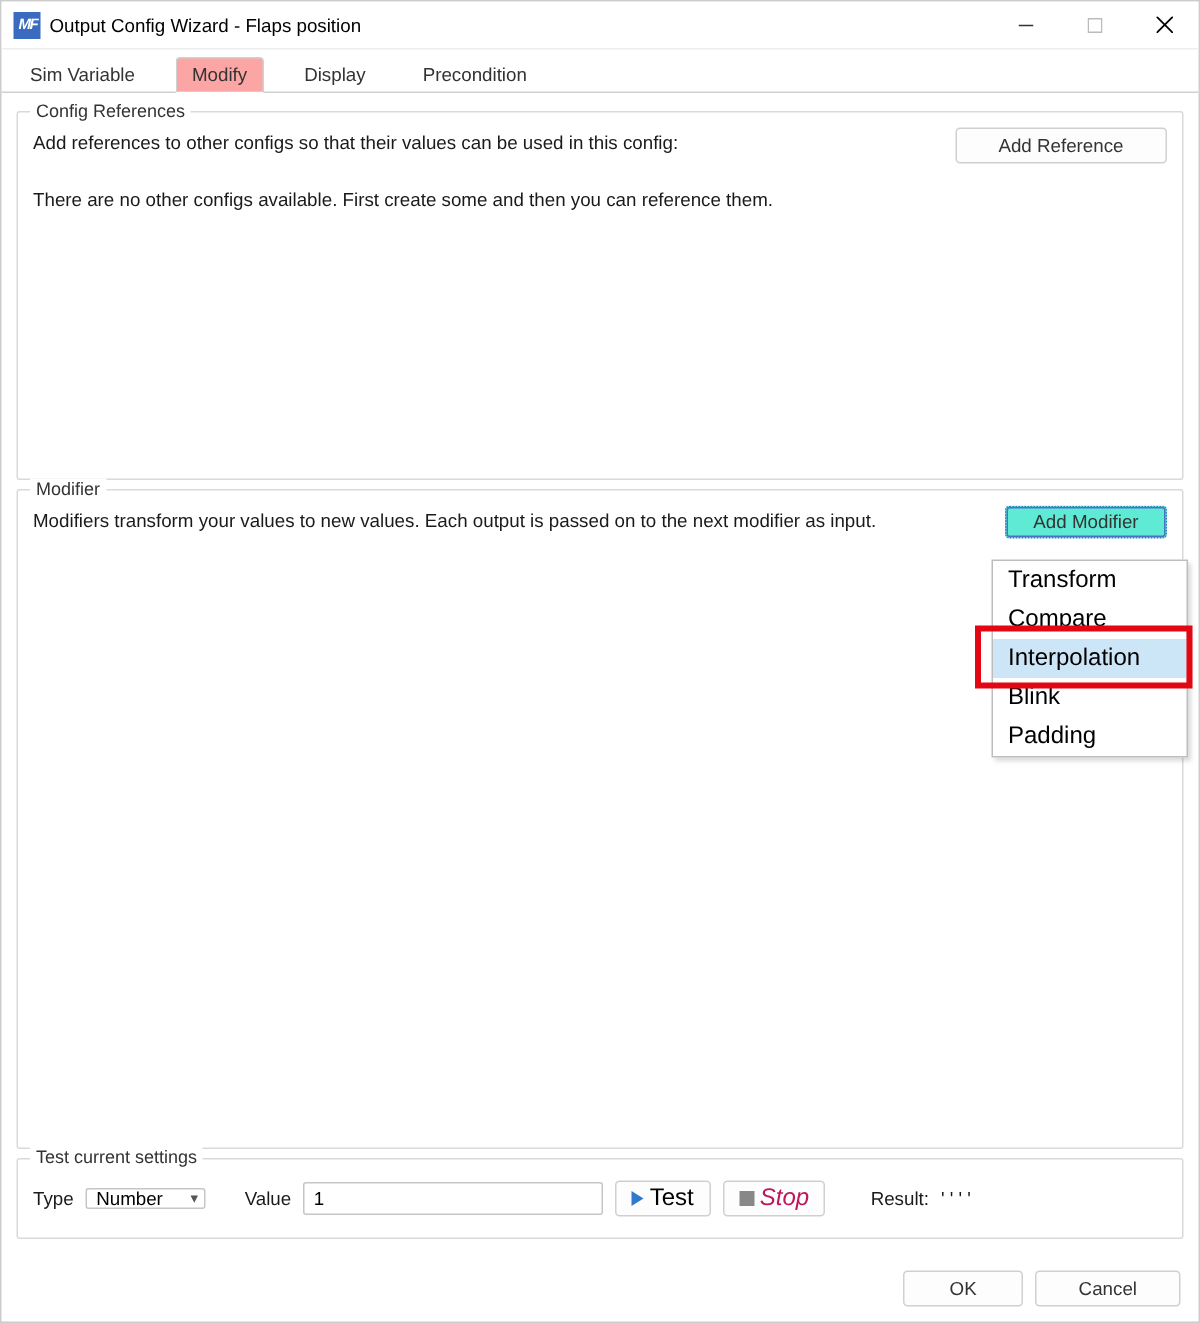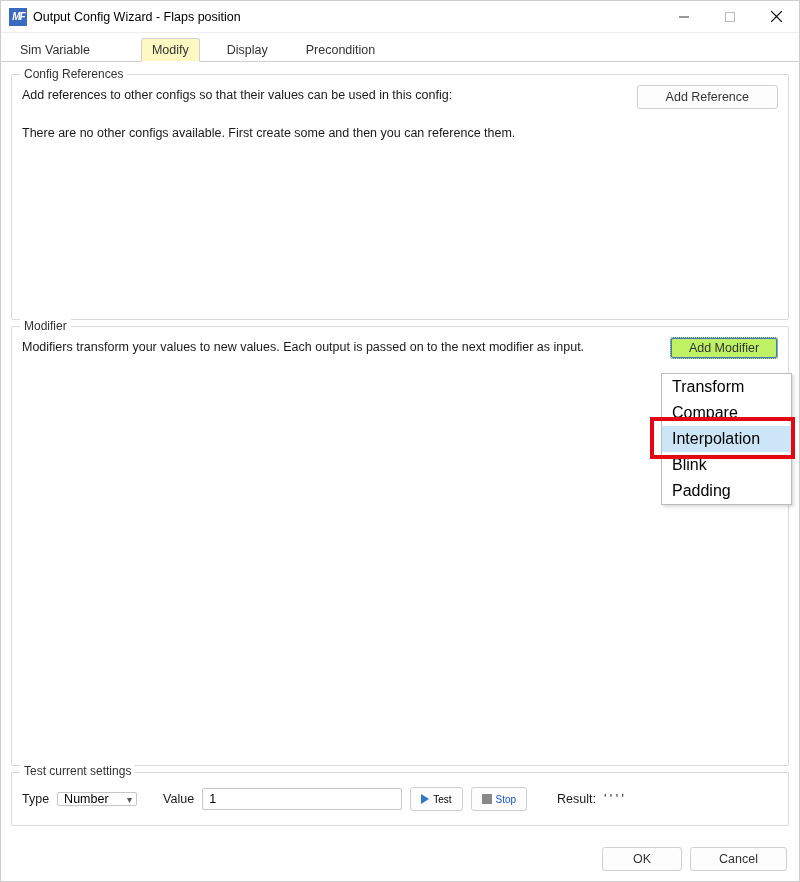--- a/index.html
+++ b/index.html
@@ -71,22 +71,21 @@
     padding: 4px 10px;
     border: 1px solid transparent;
     position: relative;
     top: 1px;
     color: #333;
   }
   .tab.active {
     border: 1px solid #d0d0d0;
     border-bottom: 1px solid #fff;
     border-radius: 3px 3px 0 0;
-    background: #fef9c3;
-    margin-left: 24px;
+    background: #fca5a5;
   }
   
   .content {
     padding: 6px 10px 0 10px;
   }
   
   .groupbox {
     border: 1px solid #d9d9d9;
     border-radius: 2px;
     margin-top: 6px;
@@ -142,21 +141,21 @@
     height: 24px;
     cursor: default;
   }
   .btn.wide { min-width: 120px; }
   .btn.focus {
     border: 1px dotted #4a72c3;
     outline: 1px solid #4a72c3;
     outline-offset: -2px;
     height: 22px;
     padding: 2px 8px;
-    background: #bef264;
+    background: #5eead4;
     min-width: 108px;
     text-align: center;
   }
   
   .menu {
     position: absolute;
     top: 372px;
     left: 660px;
     width: 131px;
     background: #fff;
@@ -204,33 +203,33 @@
   }
   .icon-btn {
     display: inline-flex;
     align-items: center;
     column-gap: 4px;
     border: 1px solid #d0d0d0;
     border-radius: 3px;
     background: #fdfdfd;
     height: 24px;
     padding: 0 10px;
-    font-size: 10px;
+    font-size: 16px;
   }
   .icon-btn .play {
     width: 0; height: 0;
     border-left: 8px solid #2f78cc;
     border-top: 5px solid transparent;
     border-bottom: 5px solid transparent;
   }
   .icon-btn .stop {
     width: 10px; height: 10px;
     background: #888;
   }
-  .icon-btn.disabled { color: #1d4ed8; }
+  .icon-btn.disabled { color: #be185d; font-style: italic; }
   
   .footer {
     position: absolute;
     right: 12px;
     bottom: 10px;
     display: flex;
     column-gap: 8px;
     border-radius: 12px;
   }
 </style>

